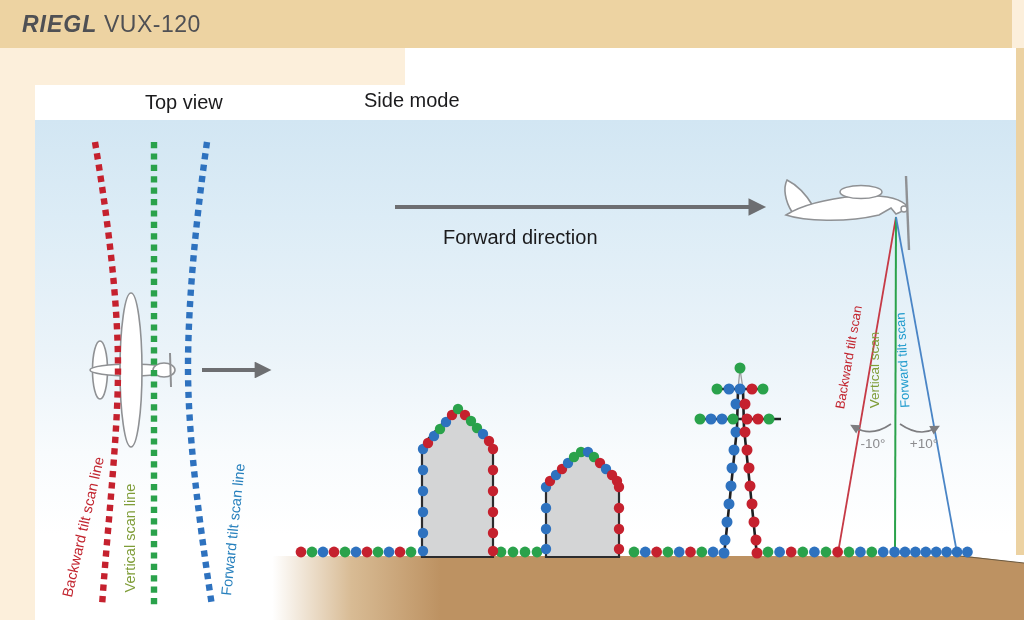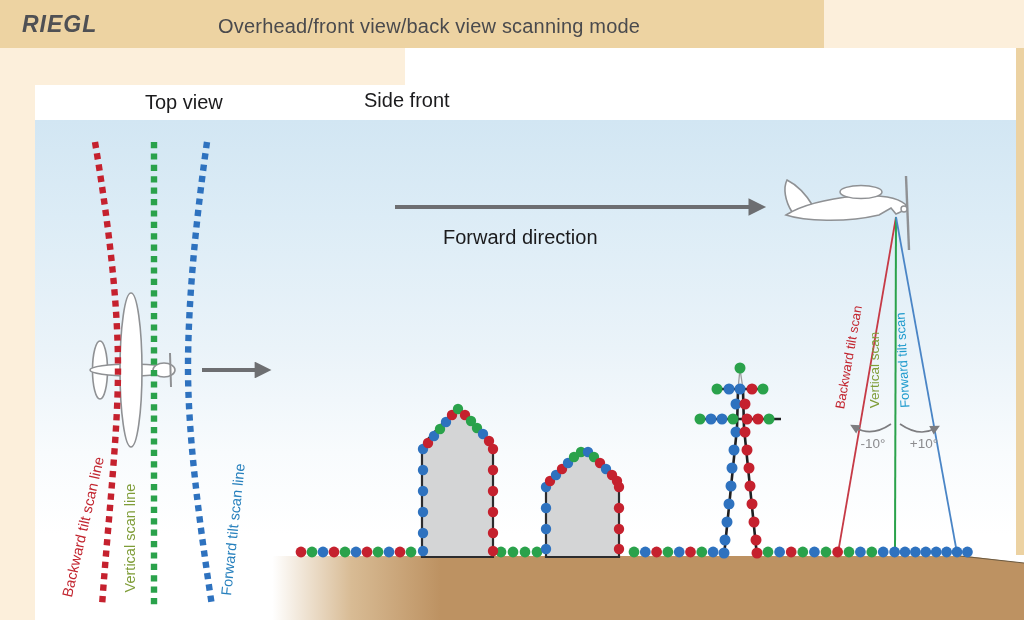--- a/index.html
+++ b/index.html
@@ -3,21 +3,21 @@
 <meta charset="utf-8">
 <style>
   html,body{margin:0;padding:0;}
   body{
     width:1024px;height:620px;position:relative;overflow:hidden;
     font-family:"Liberation Sans",sans-serif;
     background:#fcefdb;
   }
   .abs{position:absolute;}
   .header{
-    left:0;top:0;width:824px;height:48px;
+    left:0;top:0;width:1012px;height:48px;
     background:#edd3a2;
   }
   .brand{left:22px;top:11px;font-size:23px;font-style:italic;font-weight:700;color:#4f5054;letter-spacing:1px;}
   .model{left:104px;top:11px;font-size:23px;font-weight:400;color:#4f5054;letter-spacing:0.5px;}
   .title{left:218px;top:15px;font-size:20px;font-weight:500;color:#4a4a4d;letter-spacing:0.2px;}
   .panel{left:35px;top:48px;width:981px;height:572px;background:#ffffff;}
   .notch{left:0;top:48px;width:405px;height:37px;background:#fcefdb;}
   .right-strip{left:1016px;top:48px;width:8px;height:572px;background:#ecd2a2;}
   .sky{
     left:35px;top:120px;width:981px;height:437px;
@@ -34,30 +34,30 @@
   .pole-line{stroke:#1f1f21;}
   .plane{fill:#ffffff;stroke:#8f9194;}
   .thin-gray{stroke:#9a9a9c;}
   .arc{stroke:#7d7d80;fill:none;}
 </style>
 </head>
 <body>
 
 <div class="abs header">
   <span class="abs brand">RIEGL</span>
-  <span class="abs title">Overhead/front view/back view scanning mode</span>
+  <span class="abs model">VUX-120</span>
 </div>
 <div class="abs panel"></div>
 <div class="abs notch"></div>
 <div class="abs right-strip"></div>
 <div class="abs sky"></div>
 <div class="abs ground"></div>
 
 <div class="abs view-label" style="left:97px;top:91px;margin-left:48px;">Top view</div>
-<div class="abs view-label" style="left:364px;top:89px;">Side front</div>
+<div class="abs view-label" style="left:364px;top:89px;">Side mode</div>
 <div class="abs flight-label" style="left:443px;top:226px;">Forward direction</div>
 
 <svg class="abs scene" width="1024" height="620" viewBox="0 0 1024 620">
   <defs>
     <marker id="arrow" viewBox="0 0 10 10" refX="2" refY="5" markerWidth="4.6" markerHeight="4.2" orient="auto">
       <path d="M0,0 L10,5 L0,10 Z" fill="#6d6e71"></path>
     </marker>
     <marker id="arrow-sm" viewBox="0 0 10 10" refX="3" refY="5" markerWidth="7" markerHeight="6" orient="auto">
       <path d="M0,0 L10,5 L0,10 Z" fill="#7d7d80"></path>
     </marker>

